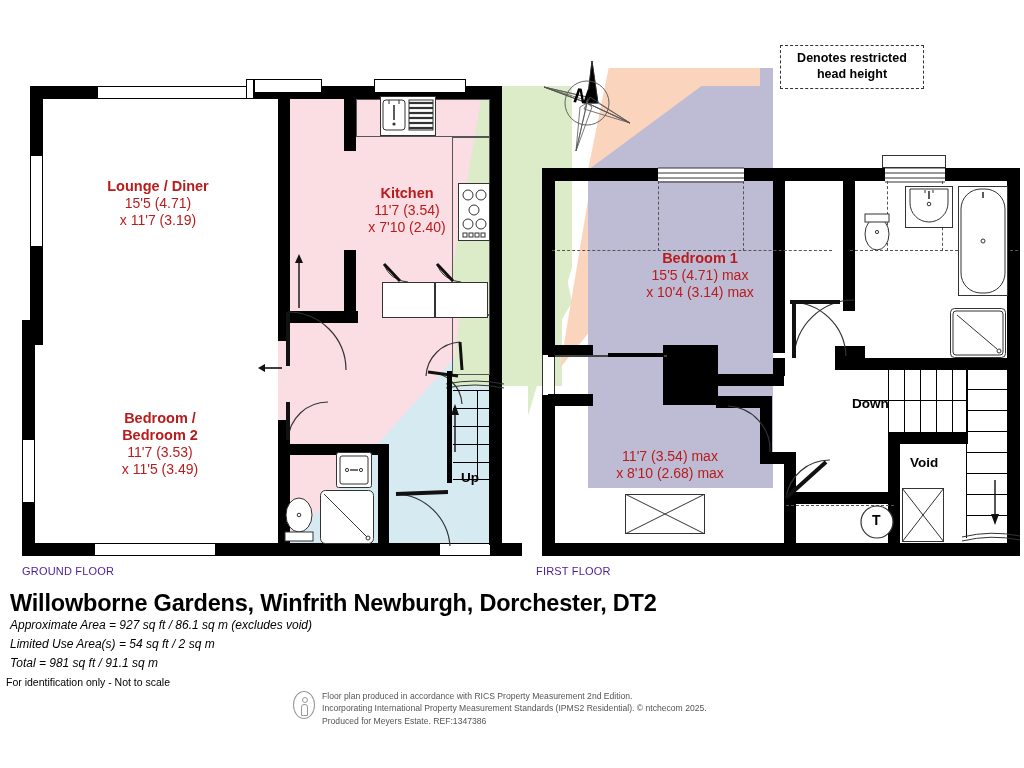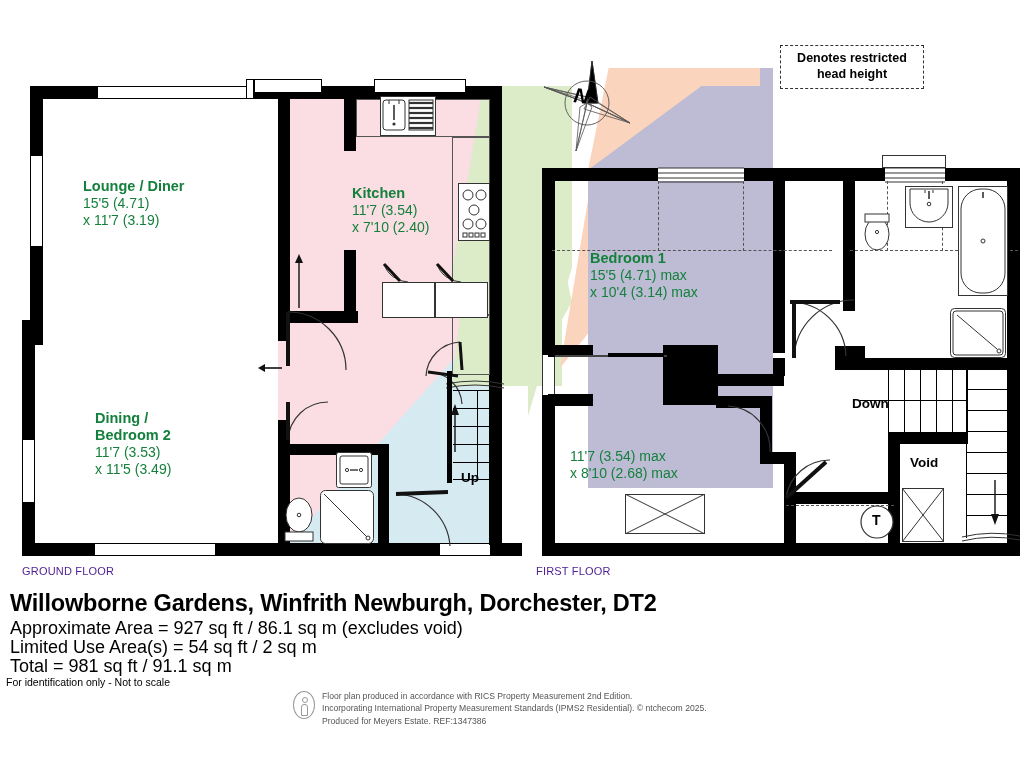--- a/index.html
+++ b/index.html
@@ -22,22 +22,22 @@
   .roomfill  { position:absolute; background:#ffffff; }
   .thinline  { position:absolute; background:#000000; }
   .hairline  { position:absolute; background:#444444; }
 
   
   .overlay { position:absolute; }
 
   
   .roomlabel {
     position:absolute;
-    text-align:left;
-    color:#15803d;
+    text-align:center;
+    color:#b91c1c;
     line-height:1.18;
     white-space:nowrap;
   }
   .roomlabel .nm { font-weight:bold; font-size:14.5px; display:block; }
   .roomlabel .dm { font-weight:normal; font-size:14px; display:block; }
 
   .floorlabel {
     position:absolute;
     font-weight:normal;
     font-size:11px;
@@ -68,23 +68,24 @@
   #title {
     position:absolute;
     font-weight:bold;
     font-size:23.5px;
     color:#000;
     letter-spacing:-0.2px;
     white-space:nowrap;
   }
   .arealine {
     position:absolute;
-    font-size:18px;
+    font-size:12px;
     color:#000;
     white-space:nowrap;
+    font-style:italic;
   }
   #idonly {
     position:absolute;
     font-size:10.5px;
     color:#000;
   }
   #footer {
     position:absolute;
     font-size:8.6px;
     line-height:1.45;
@@ -376,21 +377,21 @@
       <span class="dm">x 11'7 (3.19)</span>
     </div>
 
     <div class="roomlabel" style="left:352px;top:185px;width:110px;">
       <span class="nm">Kitchen</span>
       <span class="dm">11'7 (3.54)</span>
       <span class="dm">x 7'10 (2.40)</span>
     </div>
 
     <div class="roomlabel" style="left:95px;top:410px;width:130px;">
-      <span class="nm">Dining /</span>
+      <span class="nm">Bedroom /</span>
       <span class="nm">Bedroom 2</span>
       <span class="dm">11'7 (3.53)</span>
       <span class="dm">x 11'5 (3.49)</span>
     </div>
 
     <div class="smalllabel" style="left:461px;top:470px;">Up</div>
 
     <div class="floorlabel" style="left:22px;top:565px;">GROUND FLOOR</div>
   </div>
 

